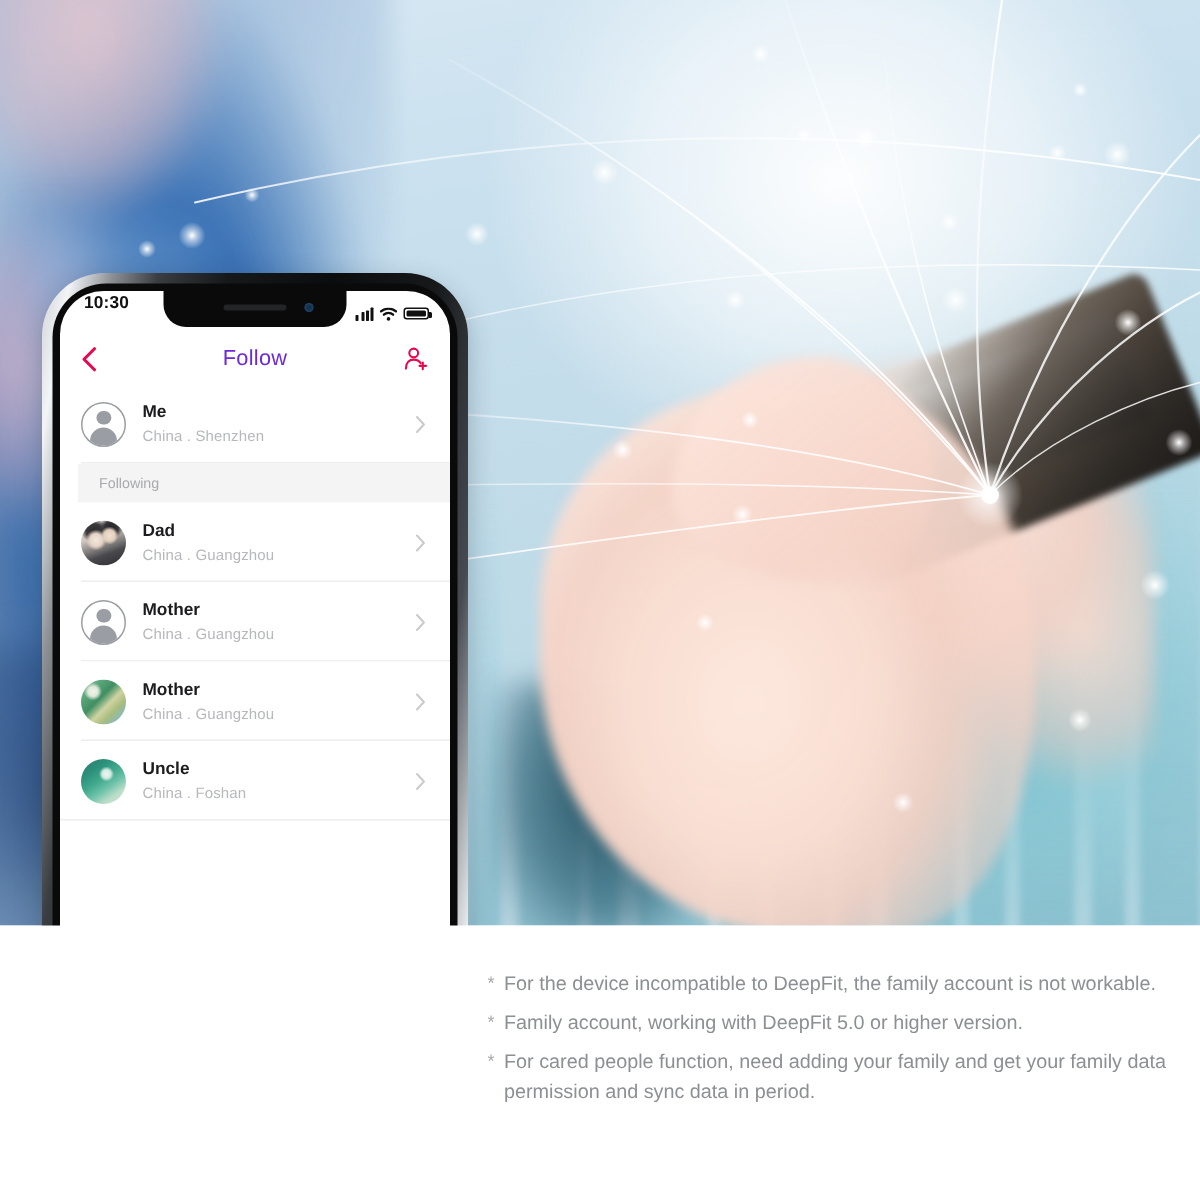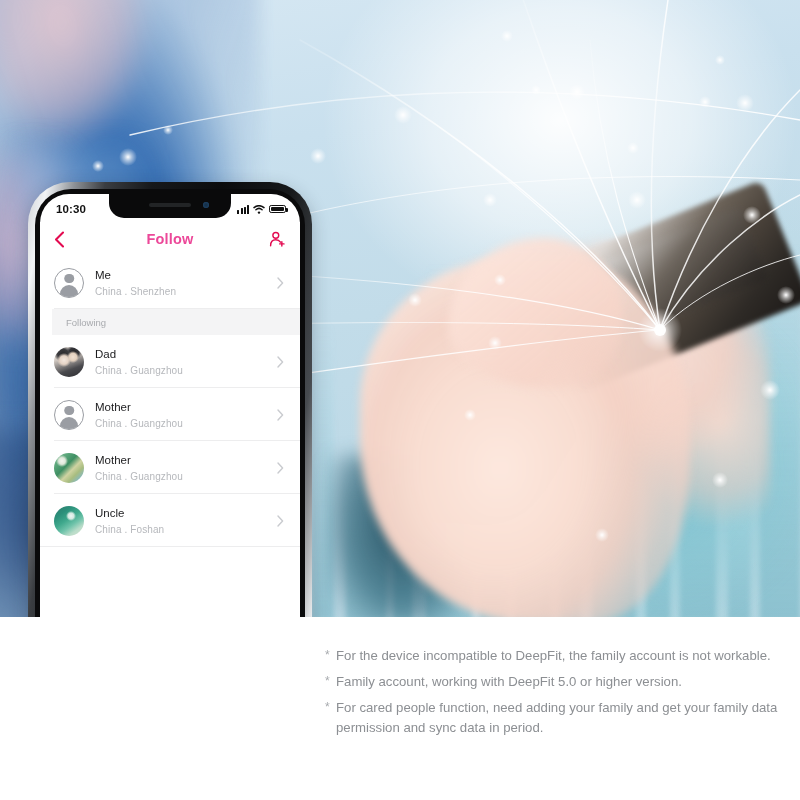--- a/index.html
+++ b/index.html
@@ -199,21 +199,20 @@
     border-radius: 50%;
     background: #17314b;
     box-shadow: inset 0 0 2px #2a5c8a;
   }
 
   
   .statusbar {
     position: relative;
     height: 26px;
     display: flex;
-    align-items: center;
     justify-content: space-between;
     padding: 2px 14px 0 16px;
     z-index: 7;
   }
   .status-time {
     font-size: 11.5px;
     font-weight: bold;
     color: #111;
     letter-spacing: 0.1px;
   }
@@ -247,22 +246,22 @@
     display: flex;
     align-items: center;
     padding: 0 14px;
     background: #ffffff;
   }
   .nav-back { width: 26px; display: flex; align-items: center; cursor: pointer; }
   .nav-title {
     flex: 1;
     text-align: center;
     font-size: 14.5px;
-    font-weight: bold;
-    color: #ec4899;
+    font-weight: normal;
+    color: #6d28d9;
     letter-spacing: 0.2px;
   }
   .nav-add { width: 26px; display: flex; align-items: center; justify-content: flex-end; cursor: pointer; }
 
   
   .list { background: #ffffff; }
   .row {
     position: relative;
     display: flex;
     align-items: center;
@@ -315,21 +314,21 @@
       linear-gradient(135deg, #8fc7a2 0%, #5da87c 22%, #3f8f63 42%, #cfd3a2 58%, #a8bd7f 72%, #7fb8cd 90%, #6aa7c4 100%);
   }
   .av-land2 {
     background:
       radial-gradient(circle 5px at 17px 10px, #eef7f4 0%, #d4e9e2 58%, rgba(212,233,226,0) 100%),
       linear-gradient(145deg, #2f7d6d 0%, #2b8f7a 25%, #40a98d 45%, #6fc3aa 62%, #b9dcc9 78%, #d7e6d2 100%);
   }
   .row-text { flex: 1; padding-left: 11px; min-width: 0; }
   .row-name {
     font-size: 11.5px;
-    font-weight: normal;
+    font-weight: bold;
     color: #1c1c1e;
     line-height: 1.25;
   }
   .row-sub {
     font-size: 10px;
     color: #b6b8bc;
     margin-top: 3px;
     letter-spacing: 0.1px;
   }
   .chev { flex: none; width: 16px; display: flex; justify-content: center; }

